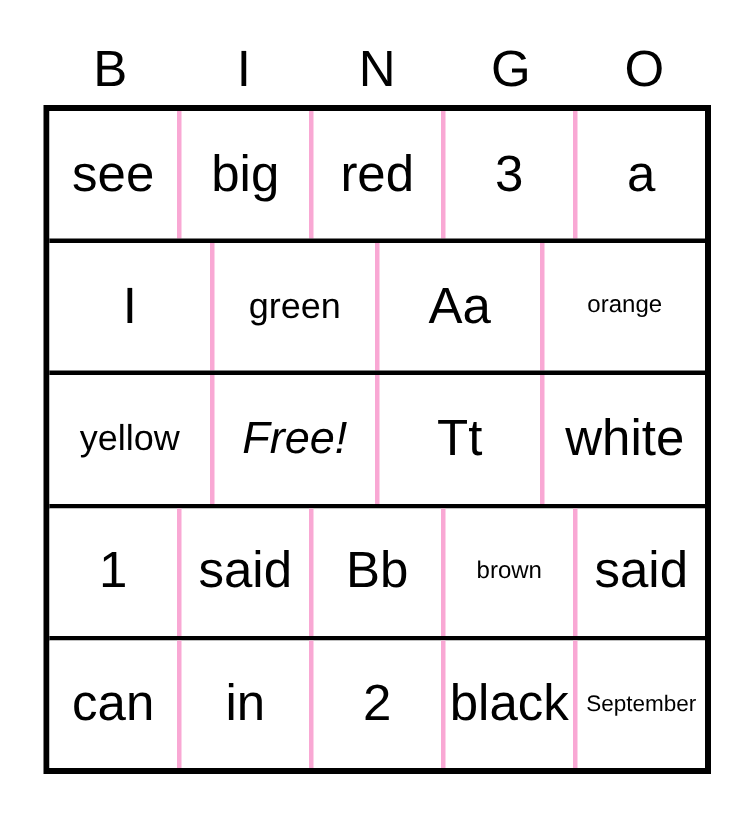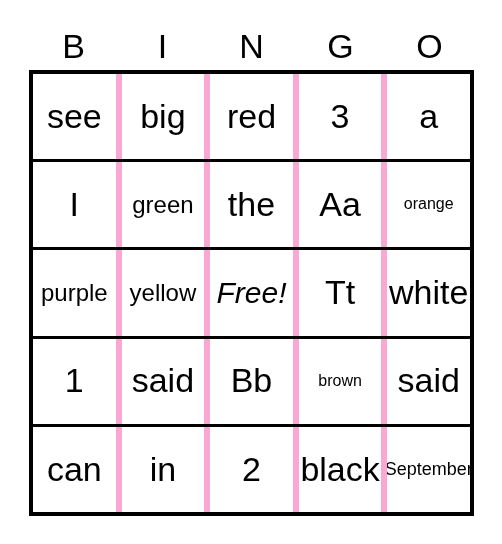--- a/index.html
+++ b/index.html
@@ -70,35 +70,35 @@
     display: flex;
     align-items: center;
     justify-content: center;
     text-align: center;
     background: #ffffff;
     overflow: hidden;
     padding: 0 4px;
     box-sizing: border-box;
   }
   .cell + .cell {
-    border-left: 6px solid #f9a8d4;
+    border-left: 3px solid #f9a8d4;
   }
   .cell-text {
     display: block;
     font-size: 34px;
     line-height: 1.05;
     font-weight: 400;
     color: #000;
     white-space: nowrap;
   }
   
   .cell-text.size-md { font-size: 30px; font-style: italic; }
   .cell-text.size-sm { font-size: 24px; }
   .cell-text.size-xs { font-size: 16px; }
-  .cell-text.size-xxs { font-size: 18px; }
+  .cell-text.size-xxs { font-size: 15px; }
 </style>
 </head>
 <body>
 
 <div class="card">
 
   <div class="header-row">
     <div class="header-cell">B</div>
     <div class="header-cell">I</div>
     <div class="header-cell">N</div>
@@ -127,34 +127,28 @@
     </div>
 
     <div class="grid-row">
       <div class="cell">
           <span class="cell-text">I</span>
         </div>
       <div class="cell">
           <span class="cell-text size-sm">green</span>
         </div>
       <div class="cell">
-          <span class="cell-text">the</span>
-        </div>
-      <div class="cell">
           <span class="cell-text">Aa</span>
         </div>
       <div class="cell">
           <span class="cell-text size-xs">orange</span>
         </div>
     </div>
 
     <div class="grid-row">
-      <div class="cell">
-          <span class="cell-text size-sm">purple</span>
-        </div>
       <div class="cell">
           <span class="cell-text size-sm">yellow</span>
         </div>
       <div class="cell">
           <span class="cell-text size-md">Free!</span>
         </div>
       <div class="cell">
           <span class="cell-text">Tt</span>
         </div>
       <div class="cell">

